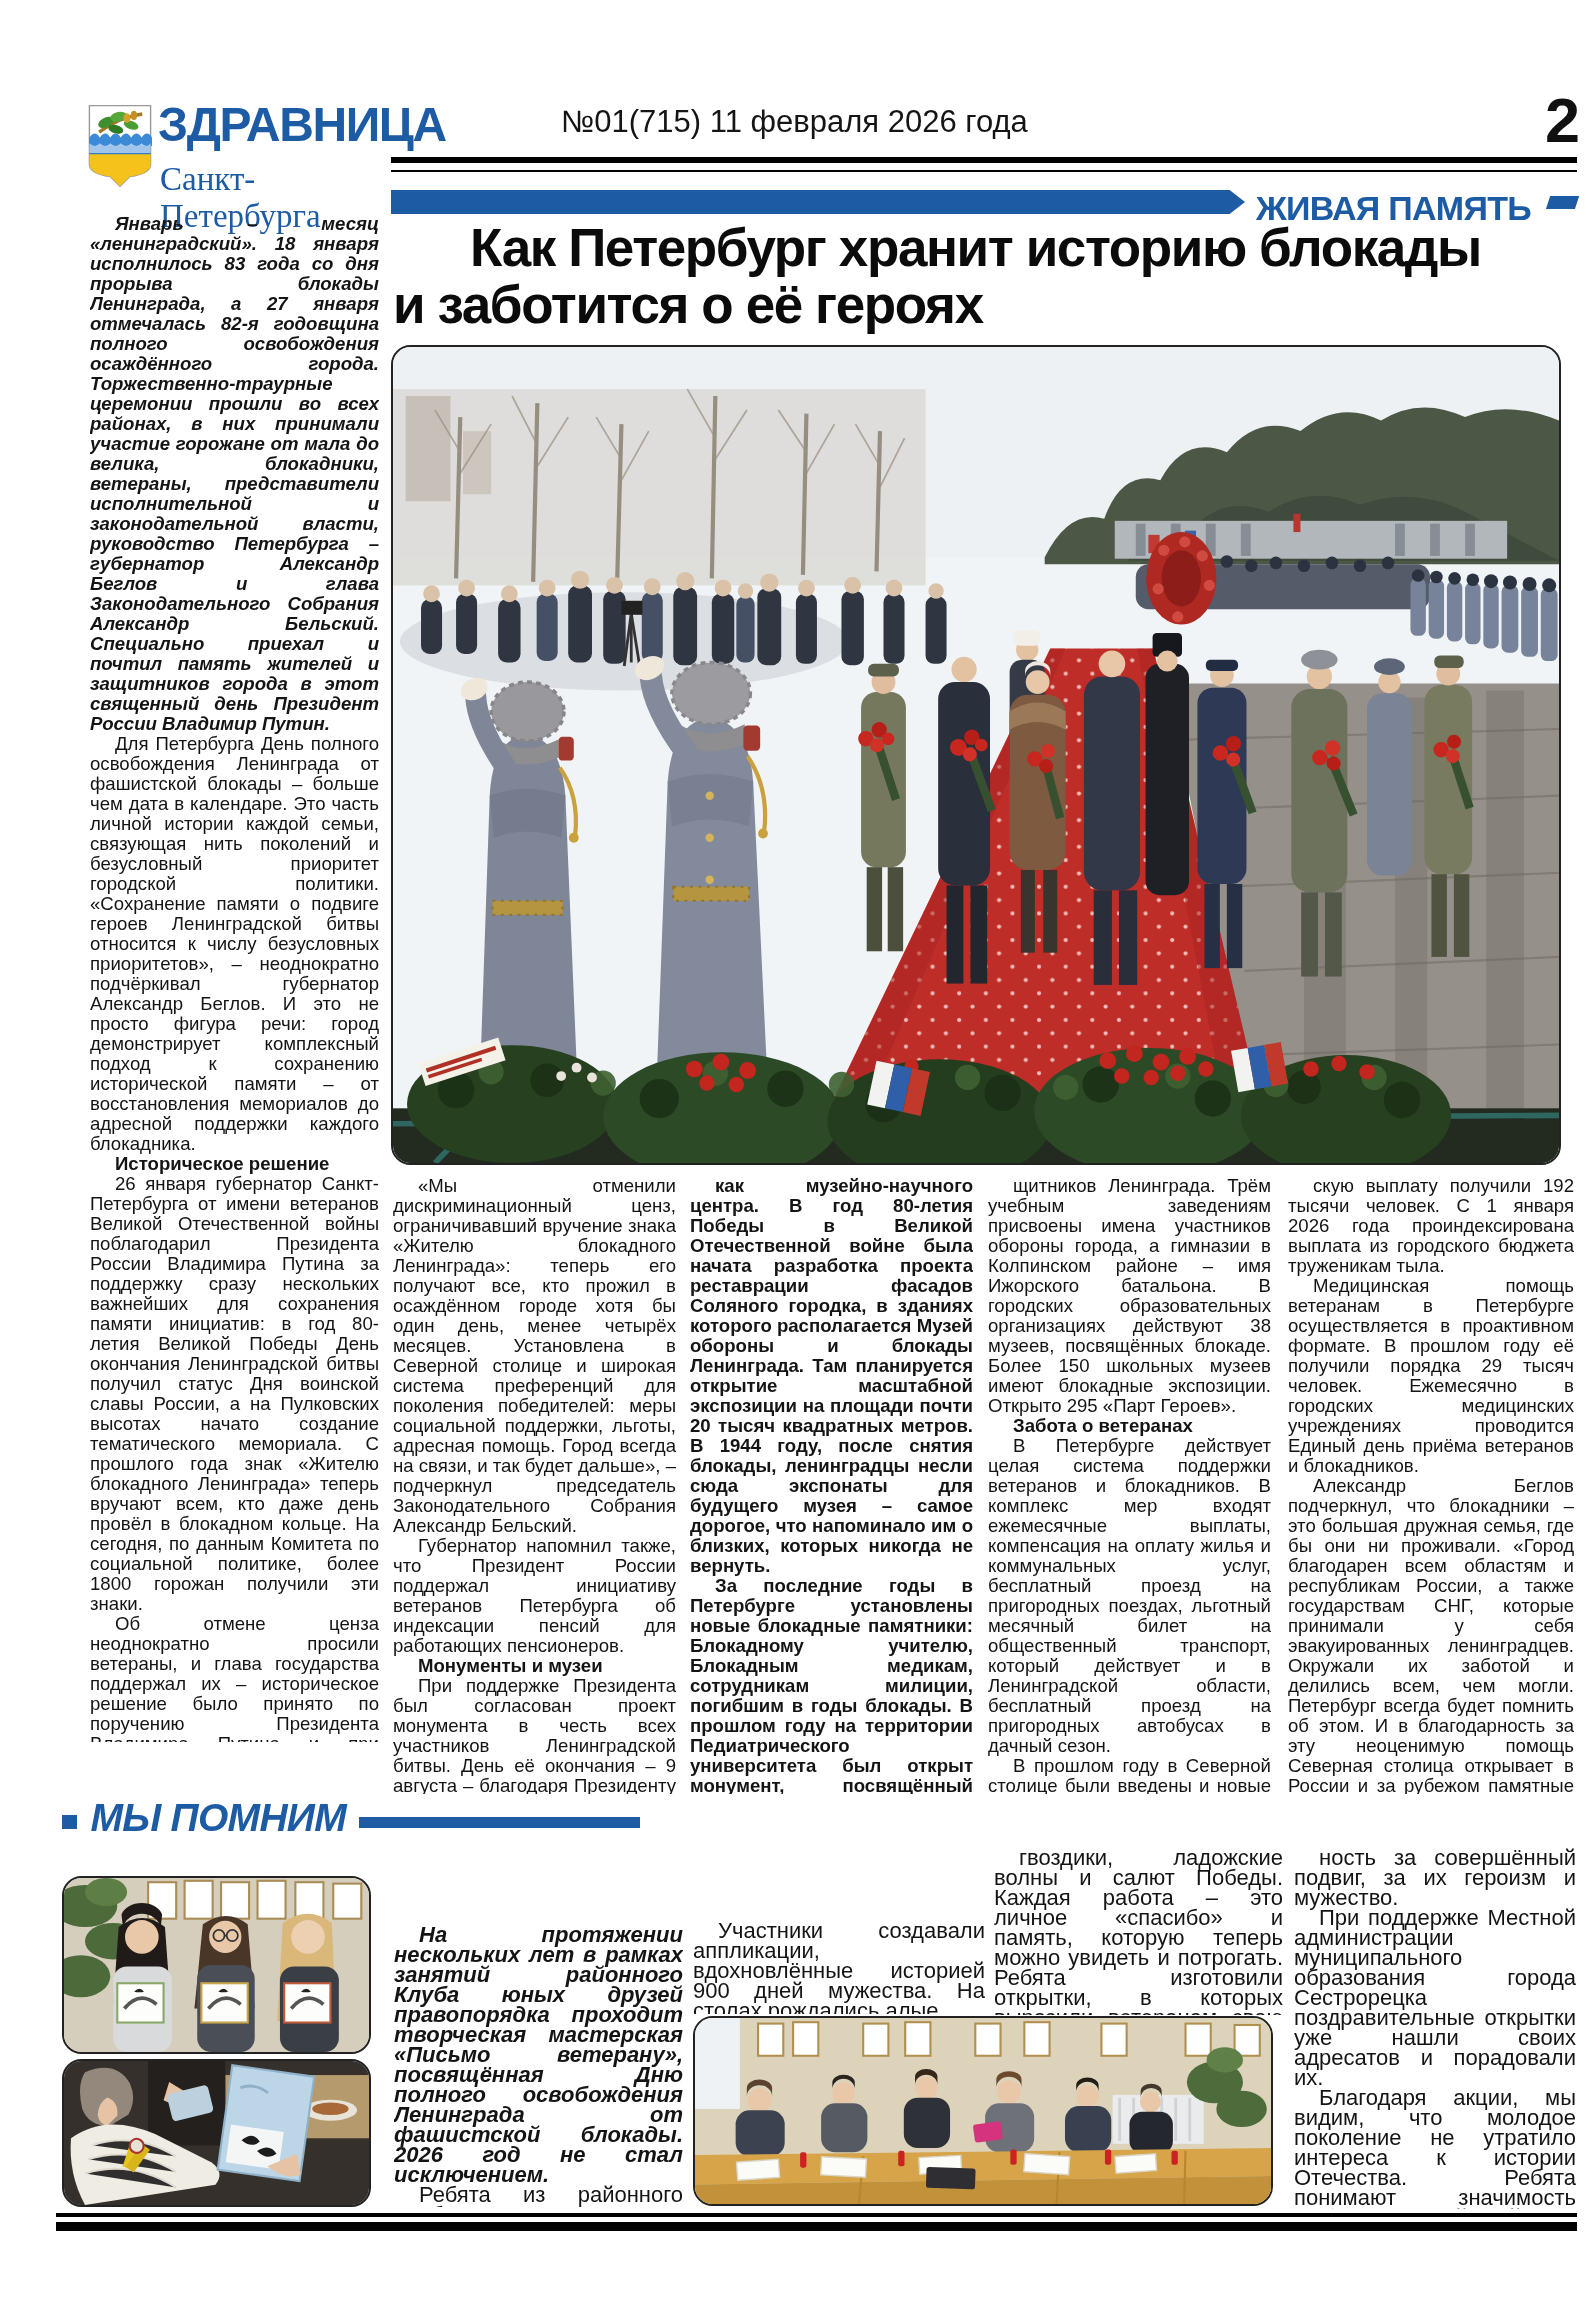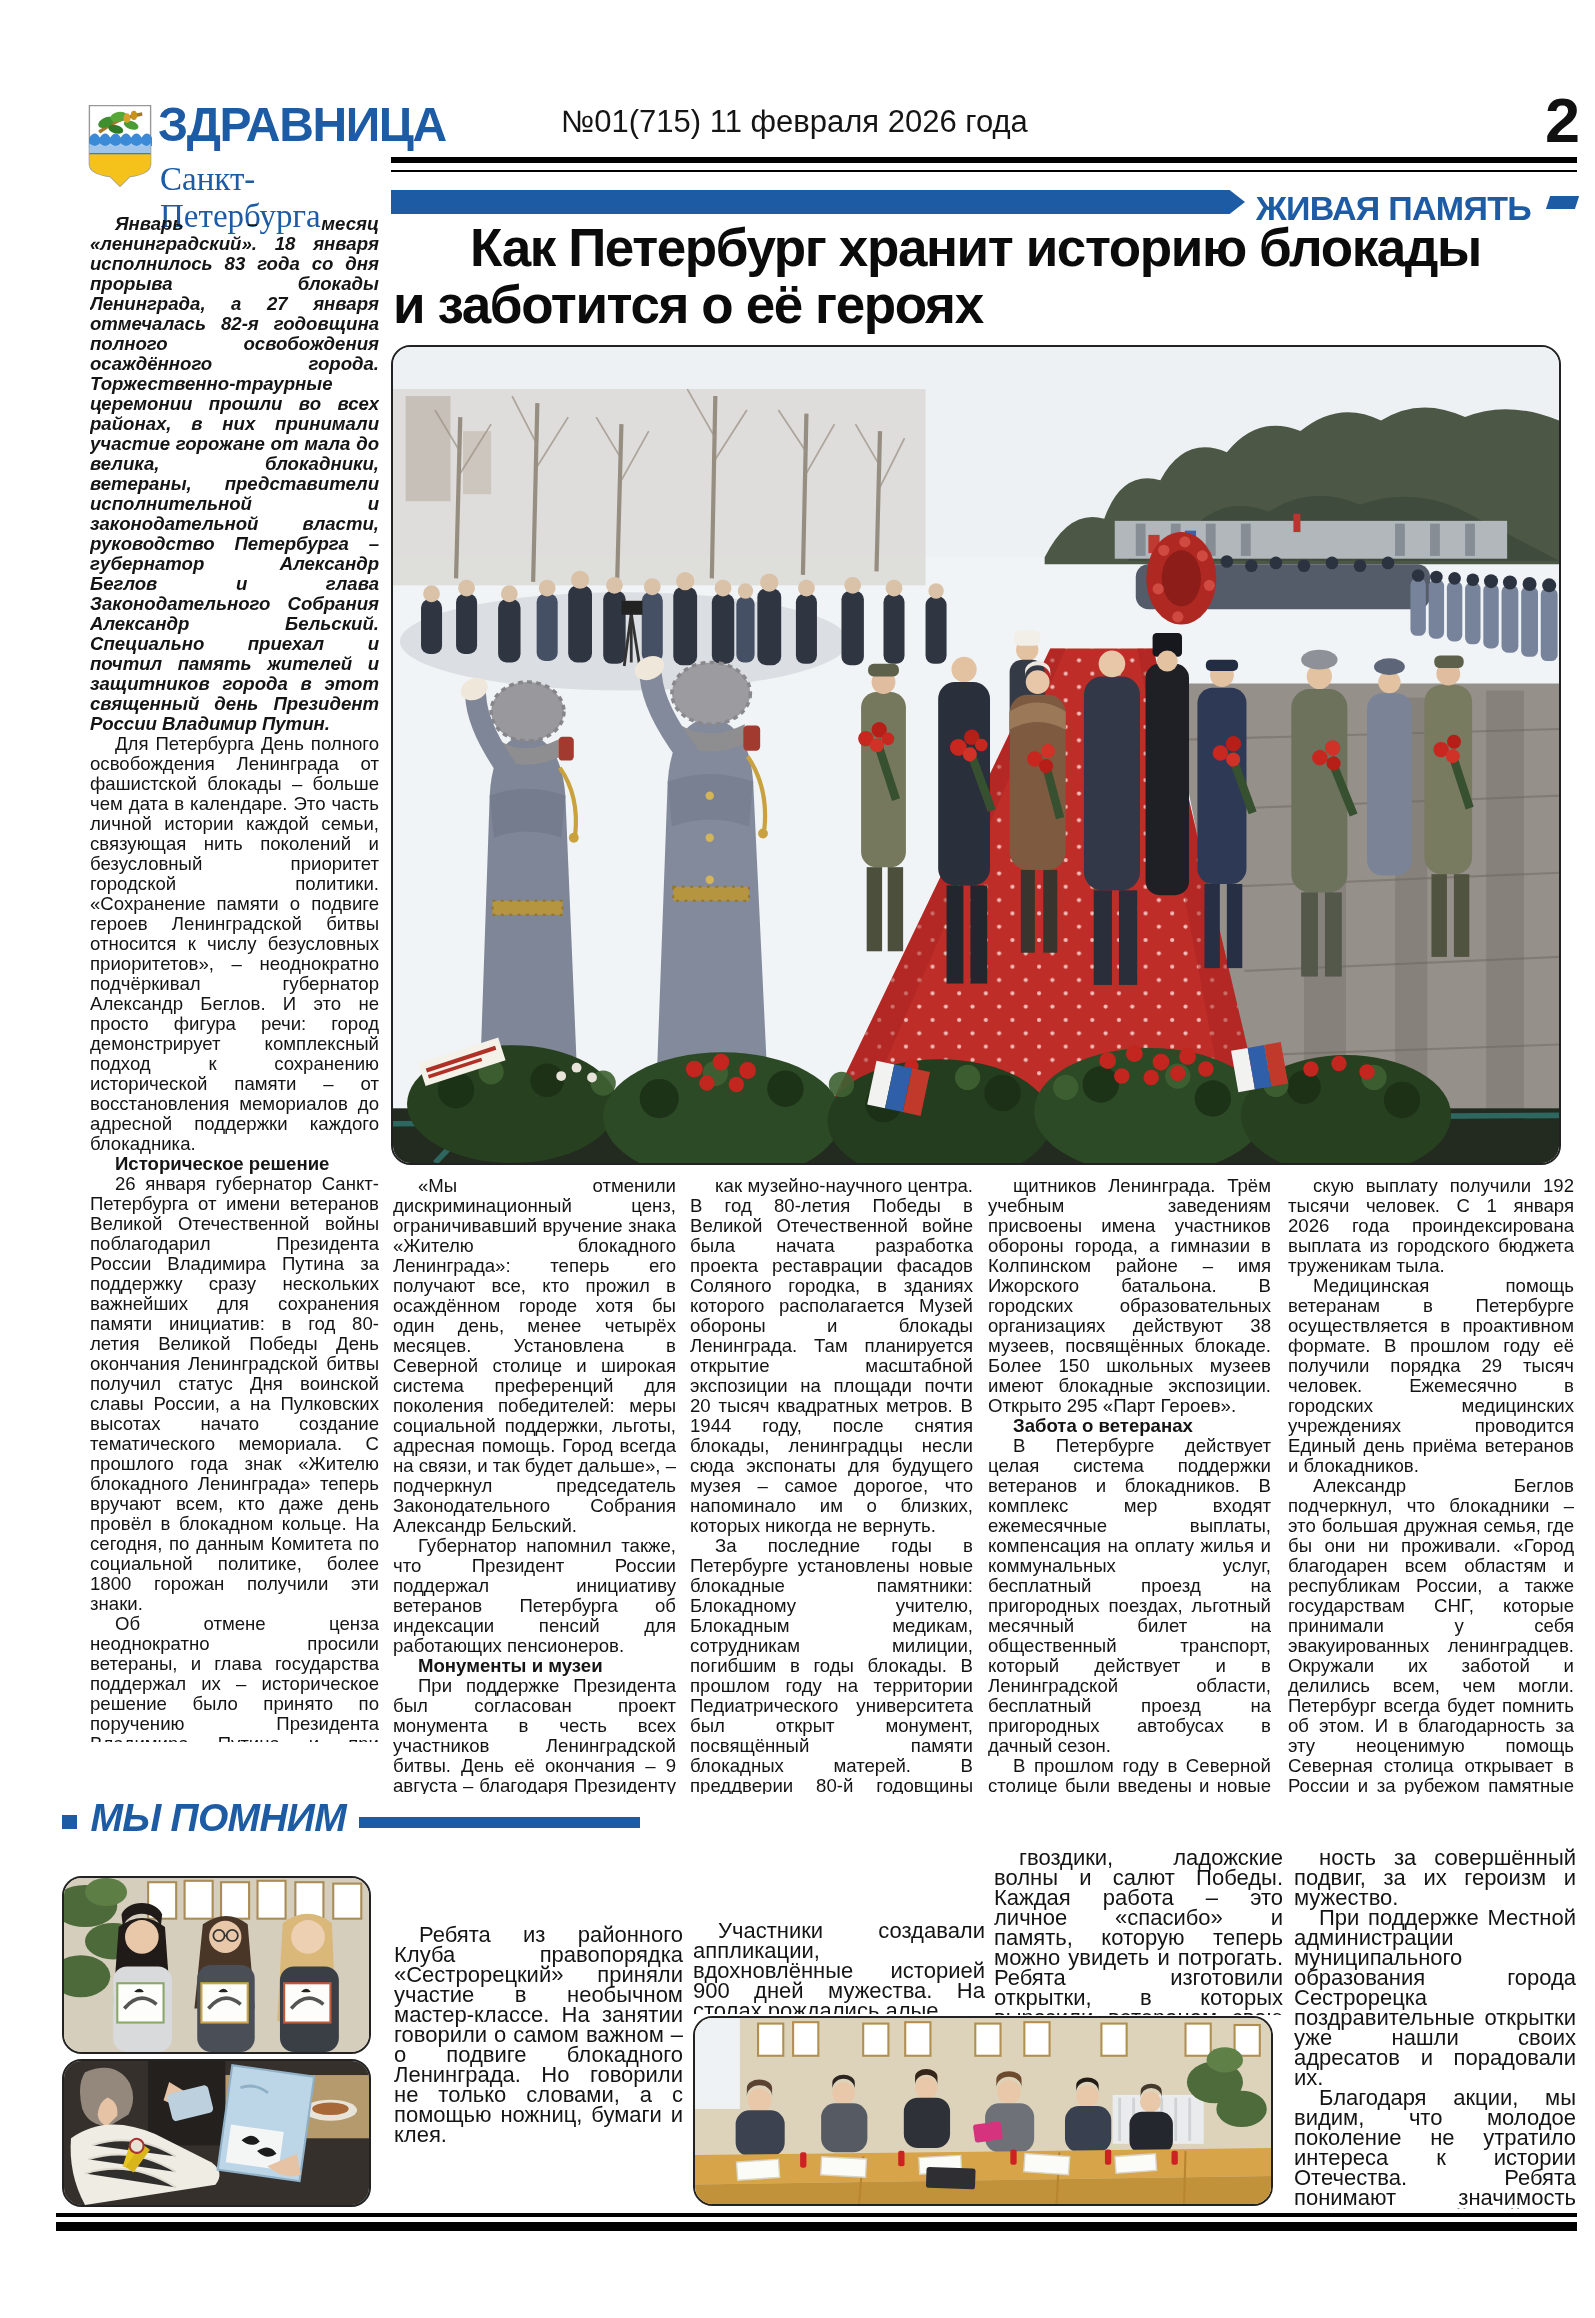--- a/index.html
+++ b/index.html
@@ -39,21 +39,21 @@
 
   
   .col{overflow:hidden;}
   .col p{margin:0;text-indent:25px;text-align:justify;font-size:18.6px;line-height:20px;color:#141414;}
   .col p[data-style="lead"]{font-weight:bold;font-style:italic;}
   .col p[data-style="subhead"]{font-weight:bold;text-align:left;}
   .col p[data-style="byline-first"]{font-weight:bold;text-align:right;text-indent:0;margin-top:7px;}
 
   .col-1{left:90px;top:214px;width:289px;height:1528px;}
   .col-2{left:393px;top:1176px;width:283px;height:618px;}
-  .col-3{left:690px;top:1176px;width:283px;height:618px;}
+  .col-3{left:690px;top:1176px;width:283px;height:618px;font-weight:bold;}
   .col-4{left:988px;top:1176px;width:283px;height:618px;}
   .col-5{left:1288px;top:1176px;width:286px;height:618px;}
 
   
   .rem-row{left:62px;top:1796px;width:578px;height:43px;display:flex;align-items:center;gap:13px;}
   .rem-sq{width:15.4px;height:14px;background:#1d5ba4;margin-top:9.8px;}
   .rem-text{font-size:39px;font-weight:bold;font-style:italic;color:#1d5ba4;letter-spacing:-0.7px;white-space:nowrap;}
   .rem-line{flex:1;height:10.5px;background:#1d5ba4;margin-top:9.8px;}
 
   .headline3{left:394px;top:1828px;width:491px;font-size:62px;font-weight:bold;letter-spacing:-1.4px;color:#0b0b0b;}
@@ -613,20 +613,21 @@
         <path d="M16,30 q20,-10 40,2" stroke="#8fb0c6" stroke-width="4" fill="none"></path>
       </g>
       <path d="M150,30 l40,24 -8,20 -40,-18 Z" fill="#e6c3a4"></path>
       <path d="M290,150 q24,20 48,12 l-6,-30 Z" fill="#e6c3a4"></path>
       <rect x="150" y="40" width="60" height="40" rx="6" transform="rotate(-14 180 60)" fill="#bcd0dd"></rect>
     </svg>
   </div>
 
   <div class="abs col bcol bcol-1">
 
+  <p class="para" data-style="lead">На протяжении нескольких лет в рамках занятий районного Клуба юных друзей правопорядка проходит творческая мастерская «Письмо ветерану», посвящённая Дню полного освобождения Ленинграда от фашистской блокады. 2026 год не стал исключением.</p>
       <p class="para" data-style="body">Ребята из районного Клуба правопорядка «Сестрорецкий» приняли участие в необычном мастер-классе. На занятии говорили о самом важном – о подвиге блокадного Ленинграда. Но говорили не только словами, а с помощью ножниц, бумаги и клея.</p>
     </div>
   <div class="abs col bcol bcol-2">
 
   <p class="para" data-style="body">Участники создавали аппликации, вдохновлённые историей 900 дней мужества. На столах рождались алые</p>
     </div>
   <div class="abs col bcol bcol-3">
 
   <p class="para" data-style="body">гвоздики, ладожские волны и салют Победы. Каждая работа – это личное «спасибо» и память, которую теперь можно увидеть и потрогать. Ребята изготовили открытки, в которых выразили ветеранам свою признатель-</p>
     </div>

